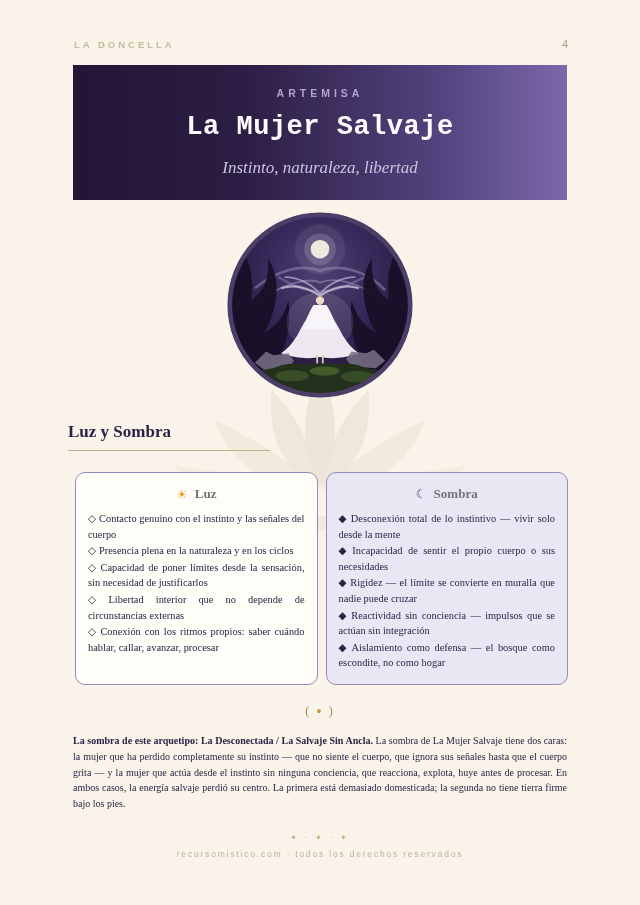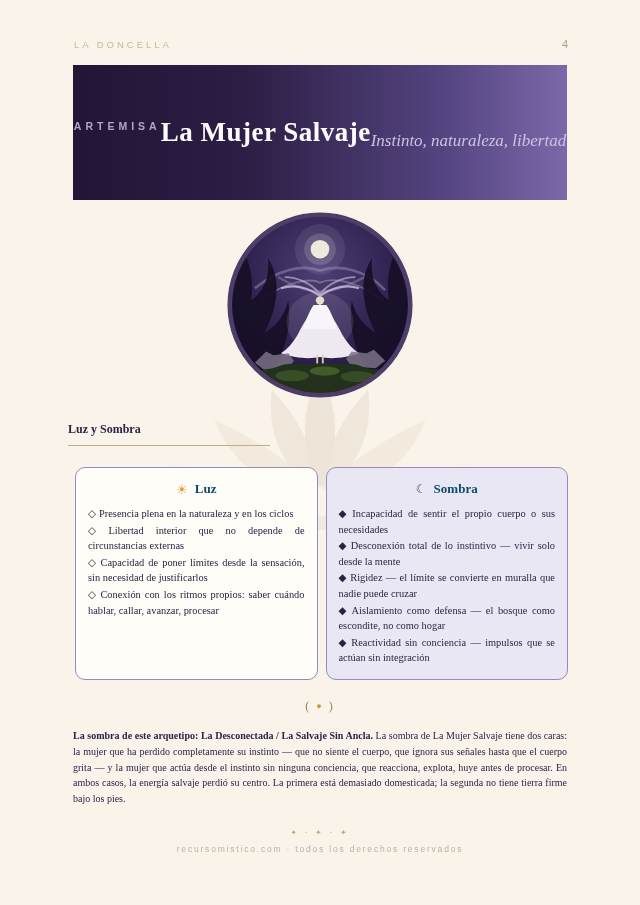--- a/index.html
+++ b/index.html
@@ -10,56 +10,56 @@
   }
   
   .watermark { position:absolute; left:148px; top:358px; width:344px; z-index:0; pointer-events:none; }
   .content { position:relative; z-index:1; }
   
   .top-bar {
     display:flex; justify-content:space-between; align-items:baseline;
     padding:38px 72px 0 74px;
     font-family:"Liberation Sans", sans-serif;
   }
-  .collection-label { font-size:9.5px; letter-spacing:3px; color:#c9b99c; font-weight:normal; }
+  .collection-label { font-size:9.5px; letter-spacing:3px; color:#c9b99c; font-weight:bold; }
   .page-number { font-size:11px; color:#a99e87; }
   
   .banner {
     margin:15px 73px 0 73px; height:135px;
     background:linear-gradient(90deg, #231536 0%, #2c1e44 35%, #544480 75%, #7b68a9 100%);
-    display:flex; flex-direction:row; align-items:center; justify-content:center;
+    display:flex; flex-direction:column; align-items:center; justify-content:center;
     text-align:center;
   }
   .banner-overline {
     font-family:"Liberation Sans", sans-serif;
     font-size:10.5px; letter-spacing:4px; color:#b2a3cf; font-weight:bold;
     margin-bottom:13px;
   }
-  .banner-title { font-size:27px; font-weight:bold; color:#fdfcff; letter-spacing:0.5px; }
+  .banner-title { font-size:27px; font-weight:bold; color:#fdfcff; letter-spacing:0.5px;font-family:Liberation Mono, monospace; }
   .banner-subtitle { font-style:italic; font-size:17px; color:#cdc2e2; margin-top:16px; }
   
   .portrait-wrap { display:flex; justify-content:center; margin-top:12px; }
   .portrait { width:186px; height:186px; }
   
   .section-heading-block { margin:24px 0 0 68px; }
-  .section-heading { font-size:12px; font-weight:bold; color:#2b2345; }
+  .section-heading { font-size:17px; font-weight:bold; color:#2b2345; }
   .heading-rule { width:202px; height:1px; background:#c2ad89; margin-top:8px; }
   
   .cards { display:flex; gap:8px; margin:21px 72px 0 75px; align-items:stretch; }
   .card {
     flex:1; border:1px solid #958abc; border-radius:10px;
     padding:11px 12px 12px 12px;
   }
   .card-luz { background:#fffdf7; }
   .card-sombra { background:#eae7f5; }
   .card-header {
     display:flex; justify-content:center; align-items:center; gap:7px;
     margin:2px 0 9px 0;
   }
-  .card-title { font-size:13px; font-weight:bold; color:#0c4a6e; }
+  .card-title { font-size:13px; font-weight:bold; color:#737373; }
   .sun-glyph { color:#e3a030; font-size:13px; line-height:1; }
   .moon-glyph { color:#3c3363; font-size:12px; line-height:1; }
   .card-list { list-style:none; font-size:10.4px; line-height:1.5; text-align:justify; color:#2b2345; }
   .card-list li { margin-bottom:1px; }
   .bullet { margin-right:3px; }
   
   .divider { text-align:center; margin-top:19px; color:#9c8257; font-size:12px; letter-spacing:2px; }
   .divider .dot { color:#c49c36; font-size:9px; vertical-align:1px; }
   
   .shadow-paragraph {
@@ -161,38 +161,39 @@
     </div>
 
     <div class="cards">
 
       <div class="card card-luz">
         <div class="card-header">
           <span class="sun-glyph">☀</span>
           <span class="card-title">Luz</span>
         </div>
         <ul class="card-list">
+          <li><span class="bullet">◇</span><span>Contacto genuino con el instinto y las señales del cuerpo</span></li>
           <li><span class="bullet">◇</span><span>Presencia plena en la naturaleza y en los ciclos</span></li>
+          <li><span class="bullet">◇</span><span>Capacidad de poner límites desde la sensación, sin necesidad de justificarlos</span></li>
           <li><span class="bullet">◇</span><span>Libertad interior que no depende de circunstancias externas</span></li>
-          <li><span class="bullet">◇</span><span>Capacidad de poner límites desde la sensación, sin necesidad de justificarlos</span></li>
           <li><span class="bullet">◇</span><span>Conexión con los ritmos propios: saber cuándo hablar, callar, avanzar, procesar</span></li>
         </ul>
       </div>
 
       <div class="card card-sombra">
         <div class="card-header">
           <span class="moon-glyph">☾</span>
           <span class="card-title">Sombra</span>
         </div>
         <ul class="card-list">
+          <li><span class="bullet">◆</span><span>Desconexión total de lo instintivo — vivir solo desde la mente</span></li>
           <li><span class="bullet">◆</span><span>Incapacidad de sentir el propio cuerpo o sus necesidades</span></li>
-          <li><span class="bullet">◆</span><span>Desconexión total de lo instintivo — vivir solo desde la mente</span></li>
           <li><span class="bullet">◆</span><span>Rigidez — el límite se convierte en muralla que nadie puede cruzar</span></li>
+          <li><span class="bullet">◆</span><span>Reactividad sin conciencia — impulsos que se actúan sin integración</span></li>
           <li><span class="bullet">◆</span><span>Aislamiento como defensa — el bosque como escondite, no como hogar</span></li>
-          <li><span class="bullet">◆</span><span>Reactividad sin conciencia — impulsos que se actúan sin integración</span></li>
         </ul>
       </div>
 
     </div>
 
     <div class="divider"><span>(</span> <span class="dot">●</span> <span>)</span></div>
 
     <p class="shadow-paragraph"><span class="lead">La sombra de este arquetipo: La Desconectada / La Salvaje Sin Ancla.</span><span> La sombra de La Mujer Salvaje tiene dos caras: la mujer que ha perdido completamente su instinto — que no siente el cuerpo, que ignora sus señales hasta que el cuerpo grita — y la mujer que actúa desde el instinto sin ninguna conciencia, que reacciona, explota, huye antes de procesar. En ambos casos, la energía salvaje perdió su centro. La primera está demasiado domesticada; la segunda no tiene tierra firme bajo los pies.</span></p>
 
     <div class="footer">

